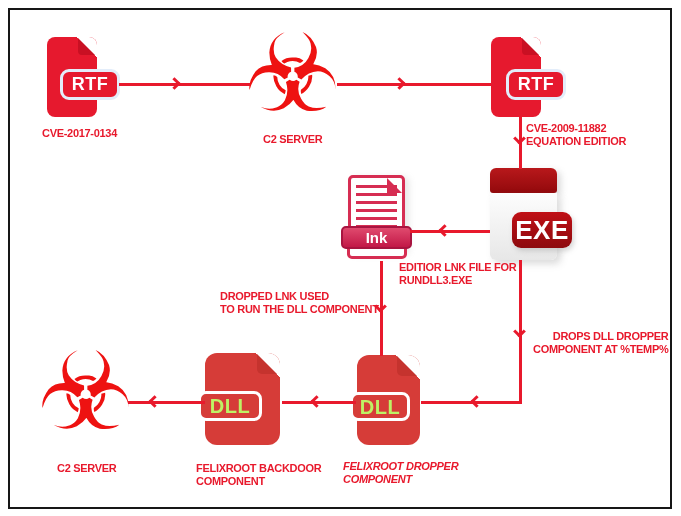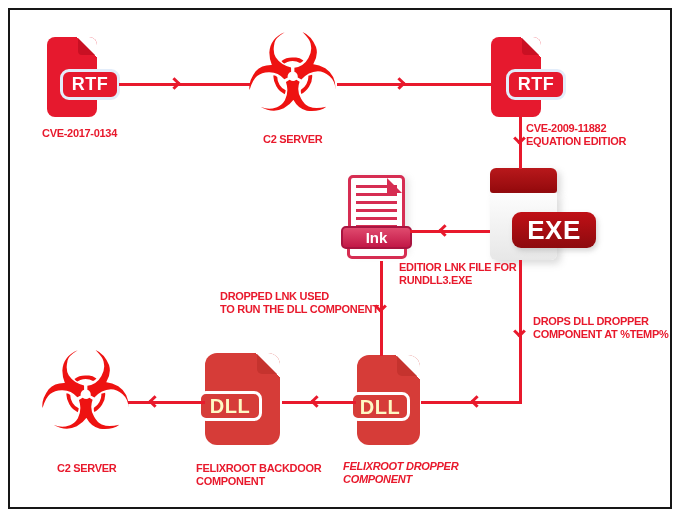--- a/index.html
+++ b/index.html
@@ -60,21 +60,21 @@
     border-radius:6px 6px 3px 3px;
     box-shadow:4px 3px 6px rgba(140,140,140,0.3);
   }
   .exe-body{
     position:absolute;left:490px;top:193px;width:67px;height:67px;
     background:linear-gradient(180deg,#fdfdfd,#e7e7e7);
     border-radius:0 0 6px 6px;
     box-shadow:4px 4px 7px rgba(140,140,140,0.3);
   }
   .exe-badge{
-    position:absolute;left:512px;top:212px;width:84px;height:36px;
+    position:absolute;left:512px;top:212px;width:60px;height:36px;
     background:linear-gradient(180deg,#c01016,#8d0a0e);
     border-radius:9px;color:#ffffff;font-weight:bold;font-size:26px;
     line-height:36px;text-align:center;letter-spacing:0.5px;
     box-shadow:2px 3px 5px rgba(140,140,140,0.35);
   }
   
   .lnk-doc{
     position:absolute;left:348px;top:175px;width:57px;height:78px;box-sizing:border-box;
     background:#ffffff;border:3px solid #d62d52;border-radius:5px;
     box-shadow:4px 2px 6px rgba(160,160,160,0.25);
@@ -107,21 +107,21 @@
     border-top-right-radius:12px;
   }
   .dll-flap{
     position:absolute;top:1px;right:3px;width:20px;height:20px;
     clip-path:polygon(0 0,100% 100%,0 100%);
     background:#c5332e;border-bottom-left-radius:5px;
   }
   .dll-badge{
     position:absolute;box-sizing:border-box;
     background:#d63c38;border:3px solid #ffffff;border-radius:8px;
-    color:#fef9c3;font-weight:bold;font-size:20px;text-align:center;
+    color:#bef264;font-weight:bold;font-size:20px;text-align:center;
     letter-spacing:0.5px;
   }
 </style>
 </head>
 <body>
 
 <div class="abs frame"></div>
 
 <div class="rtf-body" style="left:47px;top:37px;">
   <div class="fold-corner"></div>
@@ -149,21 +149,21 @@
   <div class="lnk-flap"></div>
 </div>
 <div class="lnk-lines"></div>
 <div class="lnk-strip"></div>
 <div class="lnk-banner">Ink</div>
 <div class="lbl" style="left:399px;top:261px;">EDITIOR LNK FILE FOR
 RUNDLL3.EXE</div>
 
 <div class="lbl" style="left:220px;top:290px;">DROPPED LNK USED
 TO RUN THE DLL COMPONENT</div>
-<div class="lbl" style="left:533px;top:315px;">DROPS DLL DROPPER
+<div class="lbl" style="left:533px;top:330px;text-align:right;">DROPS DLL DROPPER
 COMPONENT AT %TEMP%</div>
 
 <div class="bio" style="left:33px;top:342px;">☣</div>
 <div class="lbl" style="left:57px;top:462px;">C2 SERVER</div>
 
 <div class="dll-body" style="left:205px;top:353px;width:75px;height:92px;">
   <div class="dll-fold-corner"></div>
   <div class="dll-flap"></div>
 </div>
 <div class="dll-badge" style="left:198px;top:391px;width:64px;height:30px;line-height:25px;">DLL</div>

